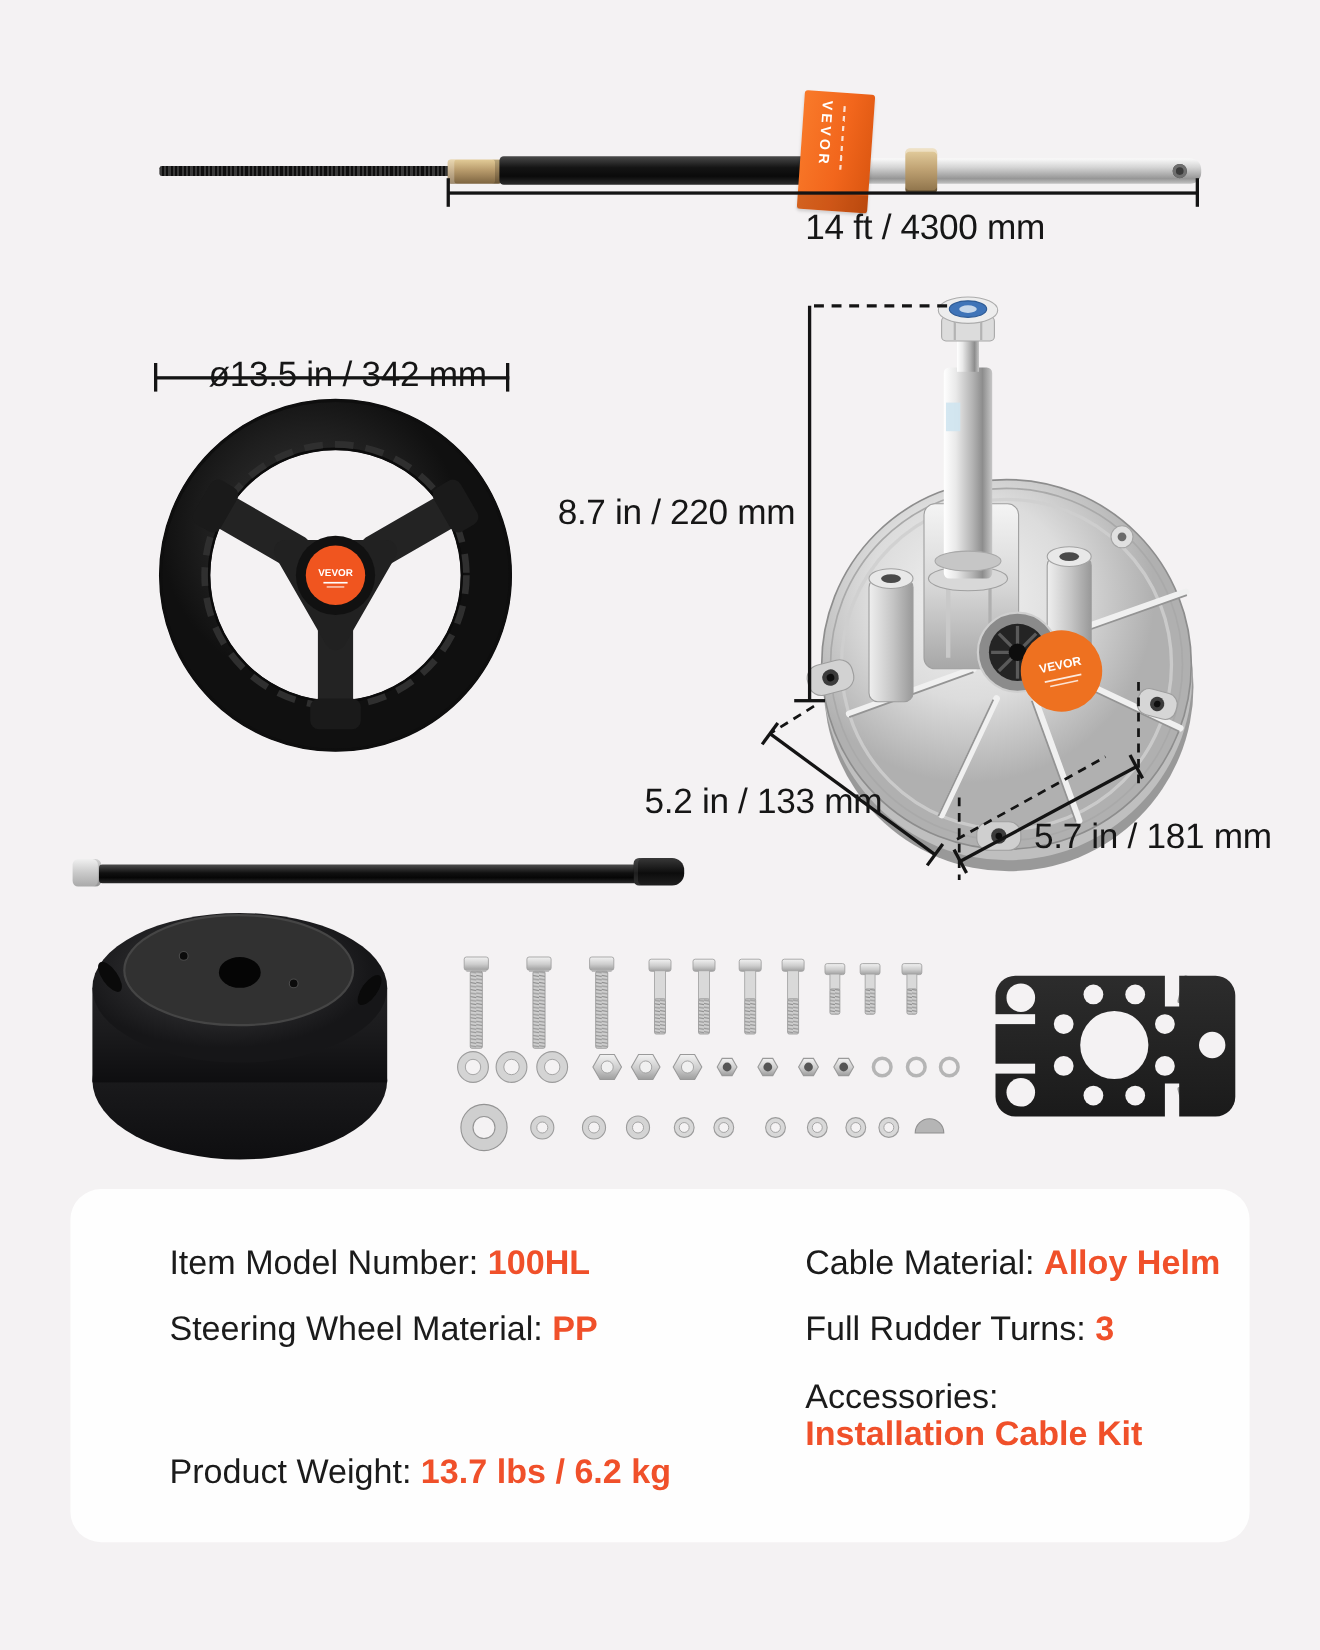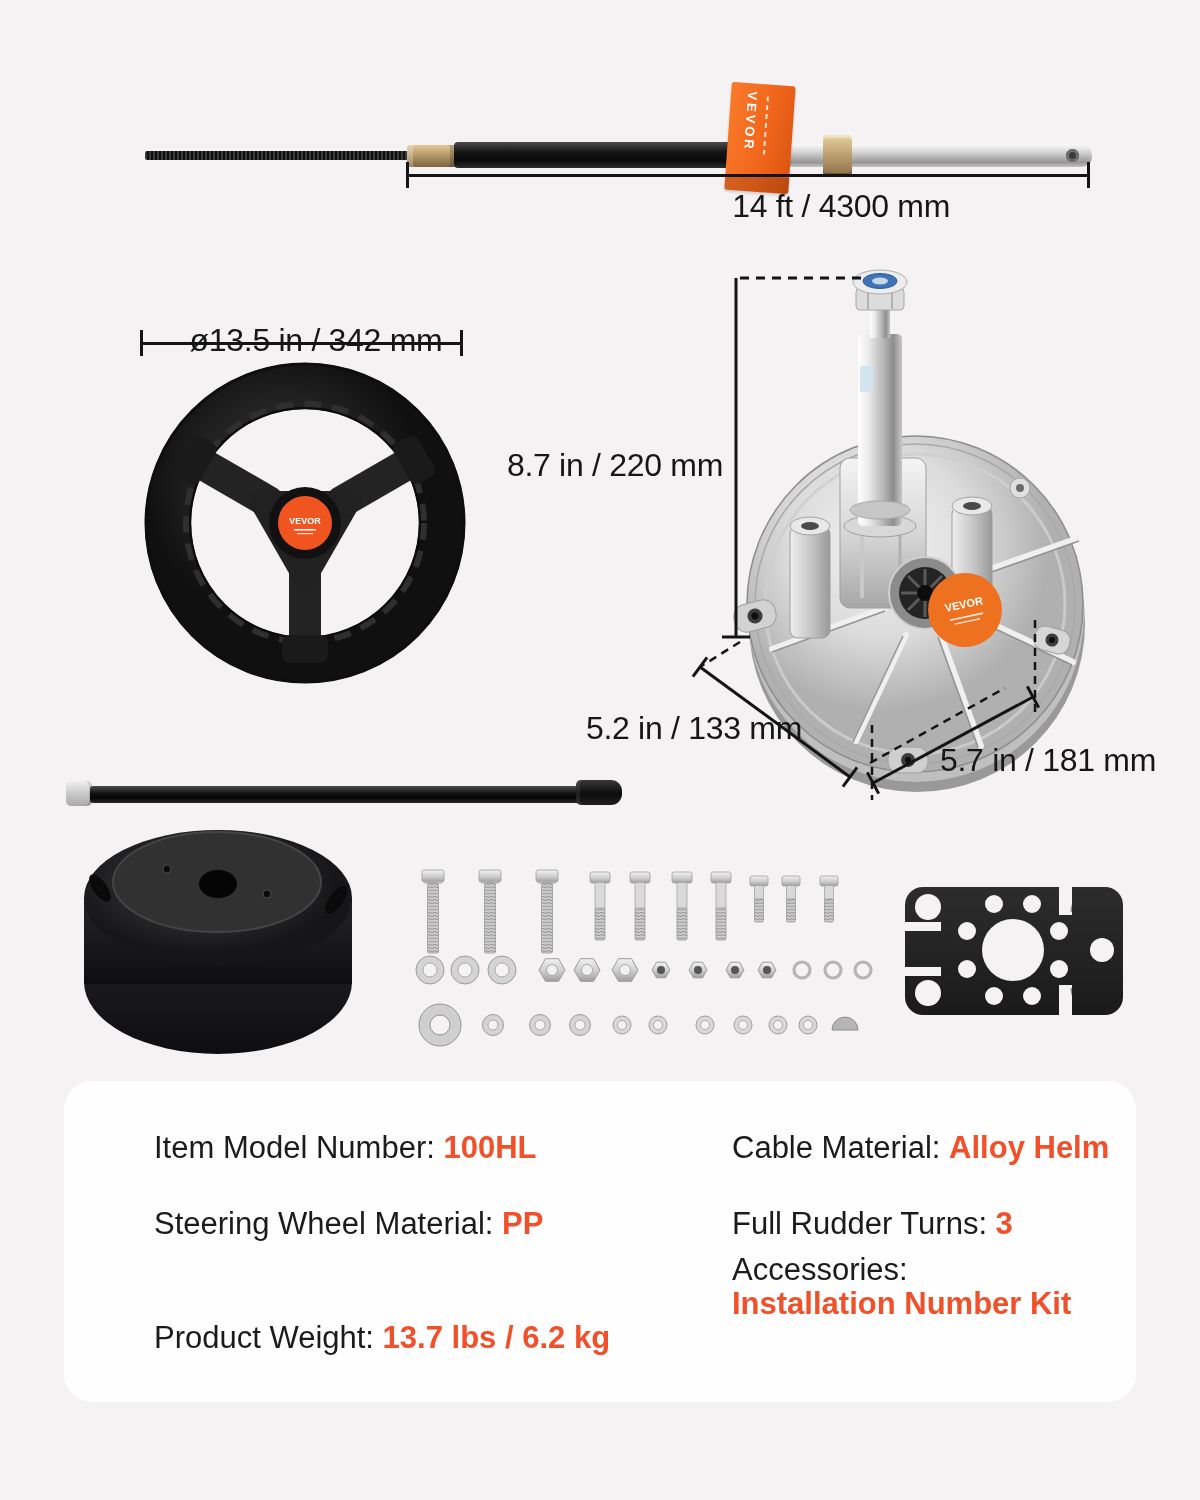--- a/index.html
+++ b/index.html
@@ -46,21 +46,21 @@
   .rod-cap{left:576px;top:780px;width:46px;height:25px;border-radius:5px 11px 11px 5px;
     background:linear-gradient(180deg,#383838 0%,#0c0c0c 55%,#1f1f1f 100%);
     box-shadow:inset 4px 0 0 rgba(255,255,255,.08);}
 
   
   .spec-card{left:64px;top:1081px;width:1072px;height:321px;background:#fefefe;border-radius:28px;}
   .spec-row{position:absolute;font-size:31px;color:#1b1b1b;white-space:nowrap;}
   .spec-row b{color:#f0502a;font-weight:bold;}
   .spec-orange{position:absolute;font-size:31px;font-weight:bold;color:#f0502a;white-space:nowrap;}
   .cl{left:54px;margin-left:36px;} .cr{left:668px;}
-  .r1{top:49px;} .r2{top:125px;} .r3{top:171px;} .r4{top:239px;}
+  .r1{top:49px;} .r2{top:109px;} .r3{top:171px;} .r4{top:239px;}
   .ra1{top:205px;} .ra2{top:238px;}
 </style>
 </head>
 <body>
 
 <div id="canvas">
 
   <div>
     <div class="abs cable-thread"></div>
     <div class="abs cable-brass"></div>
@@ -426,16 +426,16 @@
 
     <div class="spec-row cr r1">
       <span>Cable Material: </span><b>Alloy Helm</b>
     </div>
     <div class="spec-row cr r2">
       <span>Full Rudder Turns: </span><b>3</b>
     </div>
     <div class="spec-row cr r3">
       <span>Accessories:</span>
     </div>
-    <div class="spec-orange cr ra1">Installation Number Kit</div>
+    <div class="spec-orange cr ra1">Installation Cable Kit</div>
   </div>
 
 </div>
 
 </body></html>

